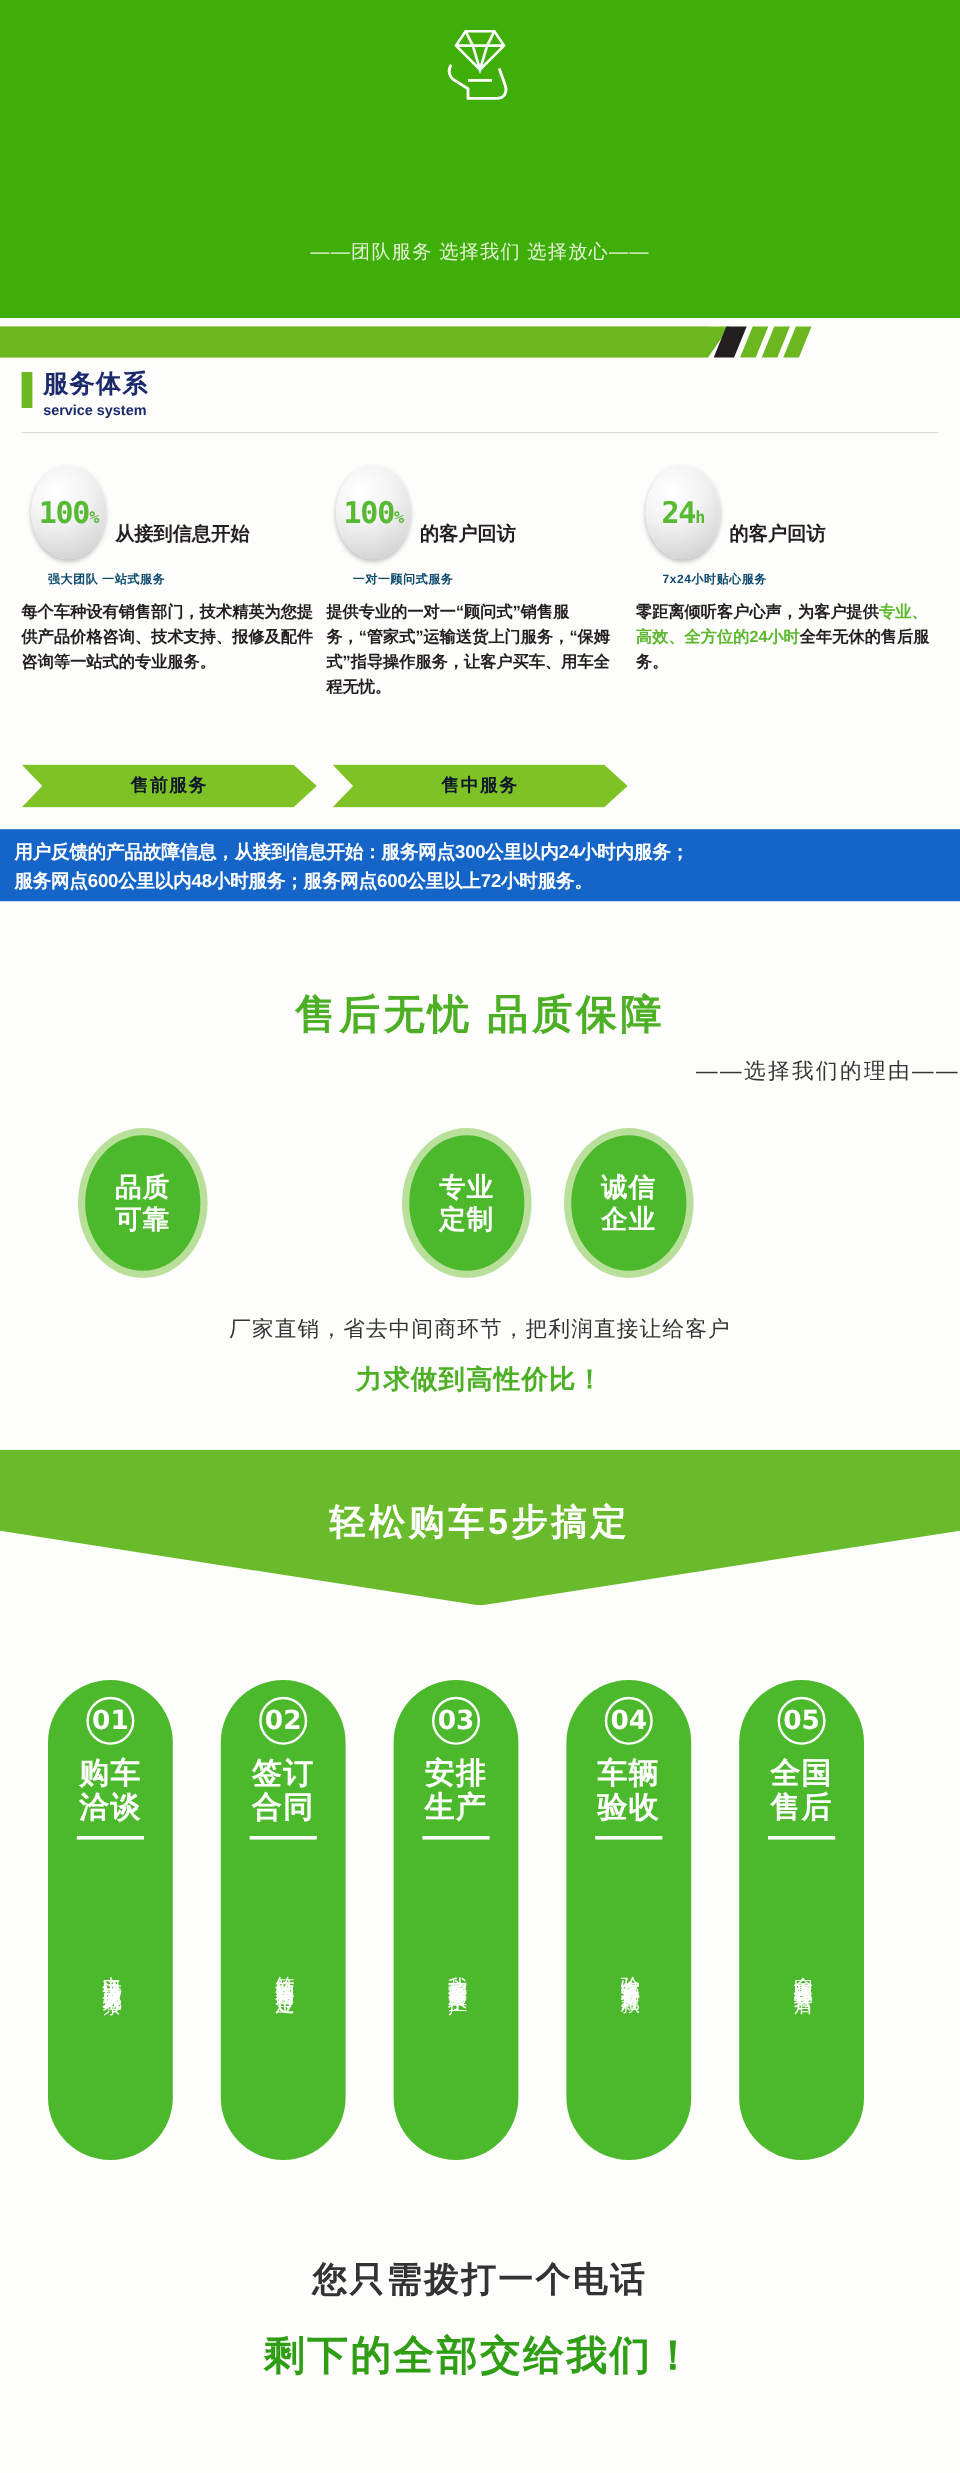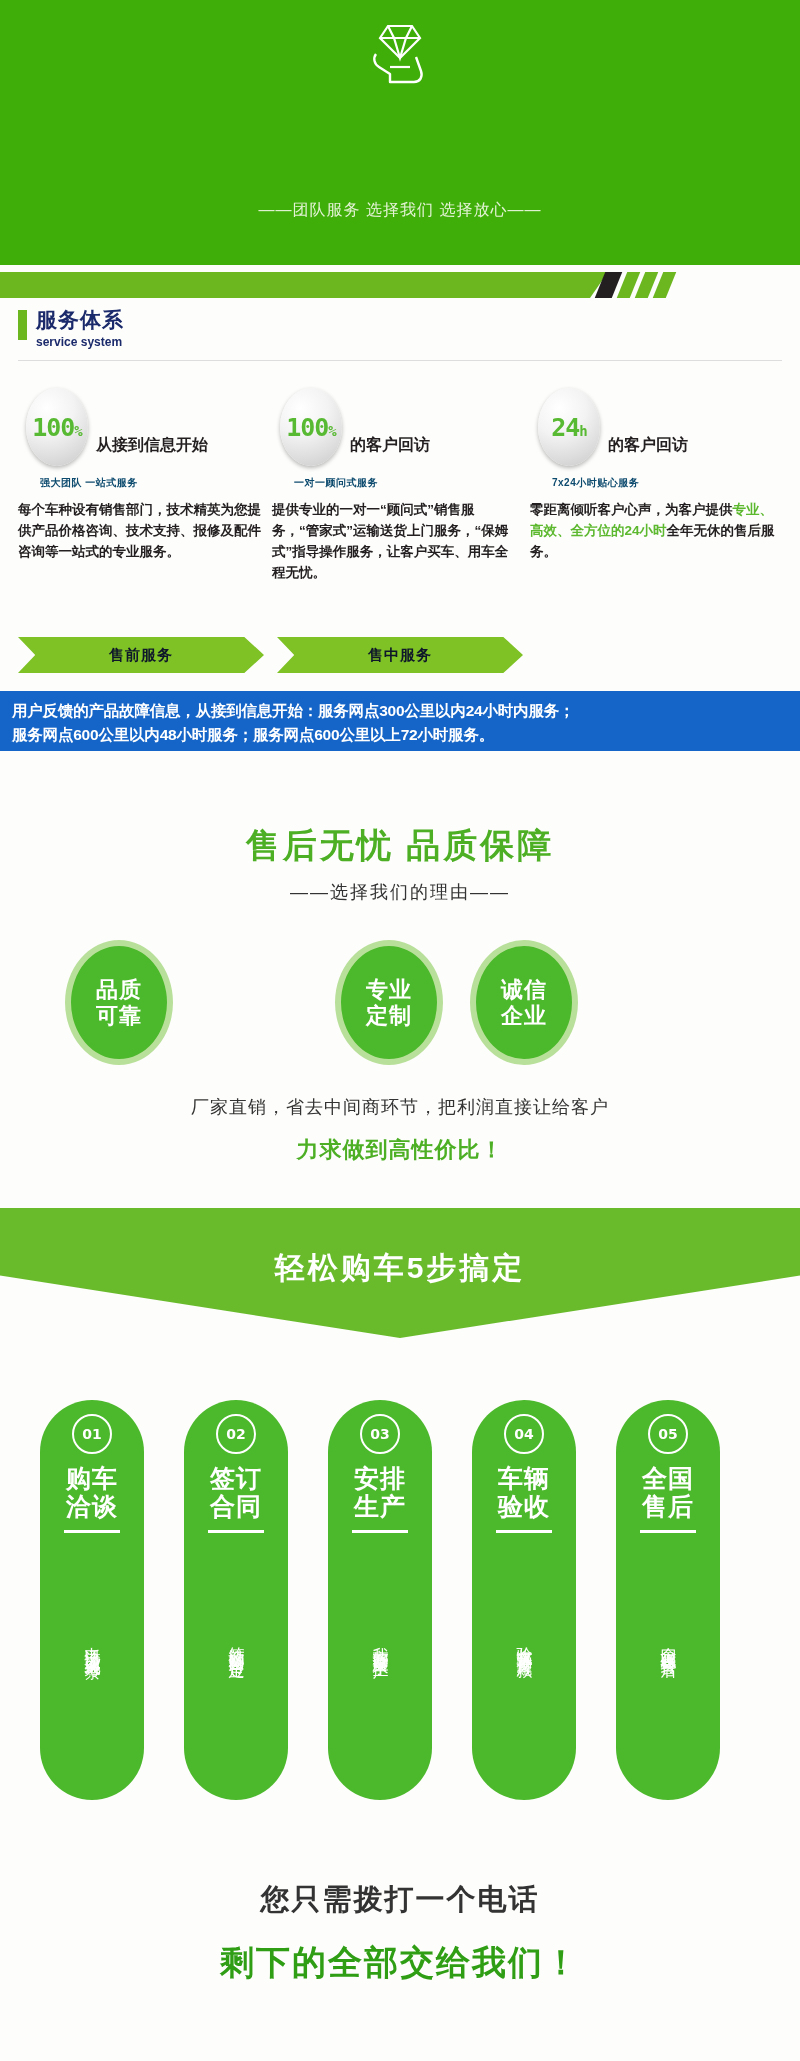--- a/index.html
+++ b/index.html
@@ -87,21 +87,21 @@
   .arrow span { display:block; text-align:center; line-height:36px; font-size:15px; font-weight:bold; color:#0f172a; letter-spacing:1px; }
   .a1 { left:0; } .a2 { left:259px; } .a3 { left:518px; }
 
   
   .bluebar { position:absolute; left:0; top:691px; width:800px; height:60px; background:#1565c8; padding:8px 12px; }
   .bluebar p { color:#fff; font-size:15.5px; font-weight:bold; line-height:1.55; letter-spacing:-0.2px; }
 
   
   .reason-title { position:absolute; left:0; right:0; top:823px; text-align:center;
     font-size:34px; font-weight:bold; color:#4caf24; letter-spacing:3px; }
-  .reason-sub { position:absolute; left:0; right:0; top:880px; text-align:center;
+  .reason-sub { position:absolute; left:0; right:0; top:880px; text-align:right;
     font-size:18px; color:#333; letter-spacing:2px; }
   .circles { position:absolute; left:0; top:940px; width:800px; height:130px; }
   .circ { position:absolute; top:0; width:108px; height:125px; border-radius:50%;
           background:#4cb82c; border:6px solid #b9e09a; display:flex; align-items:center; justify-content:center; }
   .circ span { color:#fff; font-size:22px; font-weight:bold; line-height:1.15; text-align:center; letter-spacing:1px; }
   .c1 { left:65px; } .c2 { left:200px; } .c3 { left:335px; } .c4 { left:470px; }
 
   .promo1 { position:absolute; left:0; right:0; top:1095px; text-align:center; font-size:18px; color:#333; letter-spacing:1px; }
   .promo2 { position:absolute; left:0; right:0; top:1135px; text-align:center; font-size:22px; font-weight:bold; color:#4caf24; letter-spacing:1px; }
 
@@ -109,21 +109,21 @@
   .chev { position:absolute; left:0; top:1208px; width:800px; height:130px; background:#69bb2c;
           clip-path:polygon(0 0, 100% 0, 100% 52%, 50% 100%, 0 52%); }
   .chev span { display:block; text-align:center; margin-top:40px; font-size:30px; font-weight:bold; color:#fff; letter-spacing:3px; }
 
   
   .steps { position:absolute; left:0; top:1400px; width:800px; height:420px; }
   .step { position:absolute; top:0; width:104px; height:400px; border-radius:52px;
           background:#4cb82c; display:flex; flex-direction:column; align-items:center; }
   .st1 { left:40px; } .st2 { left:184px; } .st3 { left:328px; } .st4 { left:472px; } .st5 { left:616px; }
   .step-num { margin-top:14px; width:40px; height:40px; border-radius:50%; border:2px solid #fff;
-              color:#fff; font-size:14px; font-weight:bold; display:flex; align-items:center; justify-content:center;
+              color:#fff; font-size:22px; font-weight:bold; display:flex; align-items:center; justify-content:center;
               font-family:"DejaVu Sans","Liberation Sans",sans-serif; }
   .step-title { margin-top:10px; color:#fff; font-size:25px; font-weight:bold; line-height:1.12; text-align:center; letter-spacing:1px; }
   .step-div { margin-top:10px; width:56px; height:3px; background:#fff; }
   .step-desc { margin-top:12px; color:#fff; font-size:16px; line-height:1.3; text-align:center;
                writing-mode:vertical-rl; text-orientation:upright; height:195px; letter-spacing:2px; }
 
   
   .foot1 { position:absolute; left:0; right:0; top:1880px; text-align:center; font-size:29px; font-weight:bold; color:#333; letter-spacing:2px; }
   .foot2 { position:absolute; left:0; right:0; top:1940px; text-align:center; font-size:34px; font-weight:bold; color:#2f9e15; letter-spacing:2px; }
 </style>

